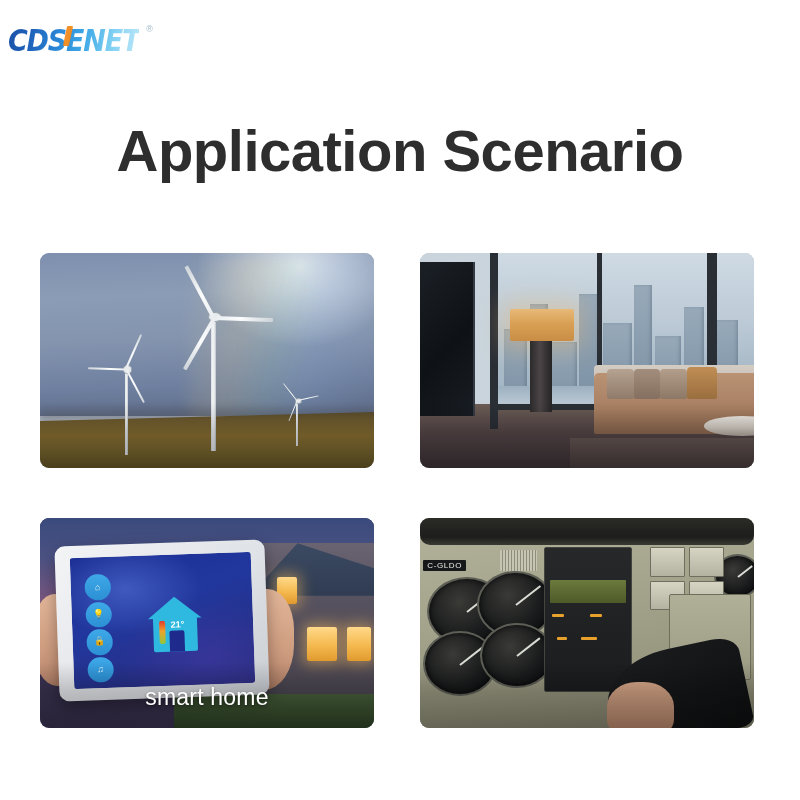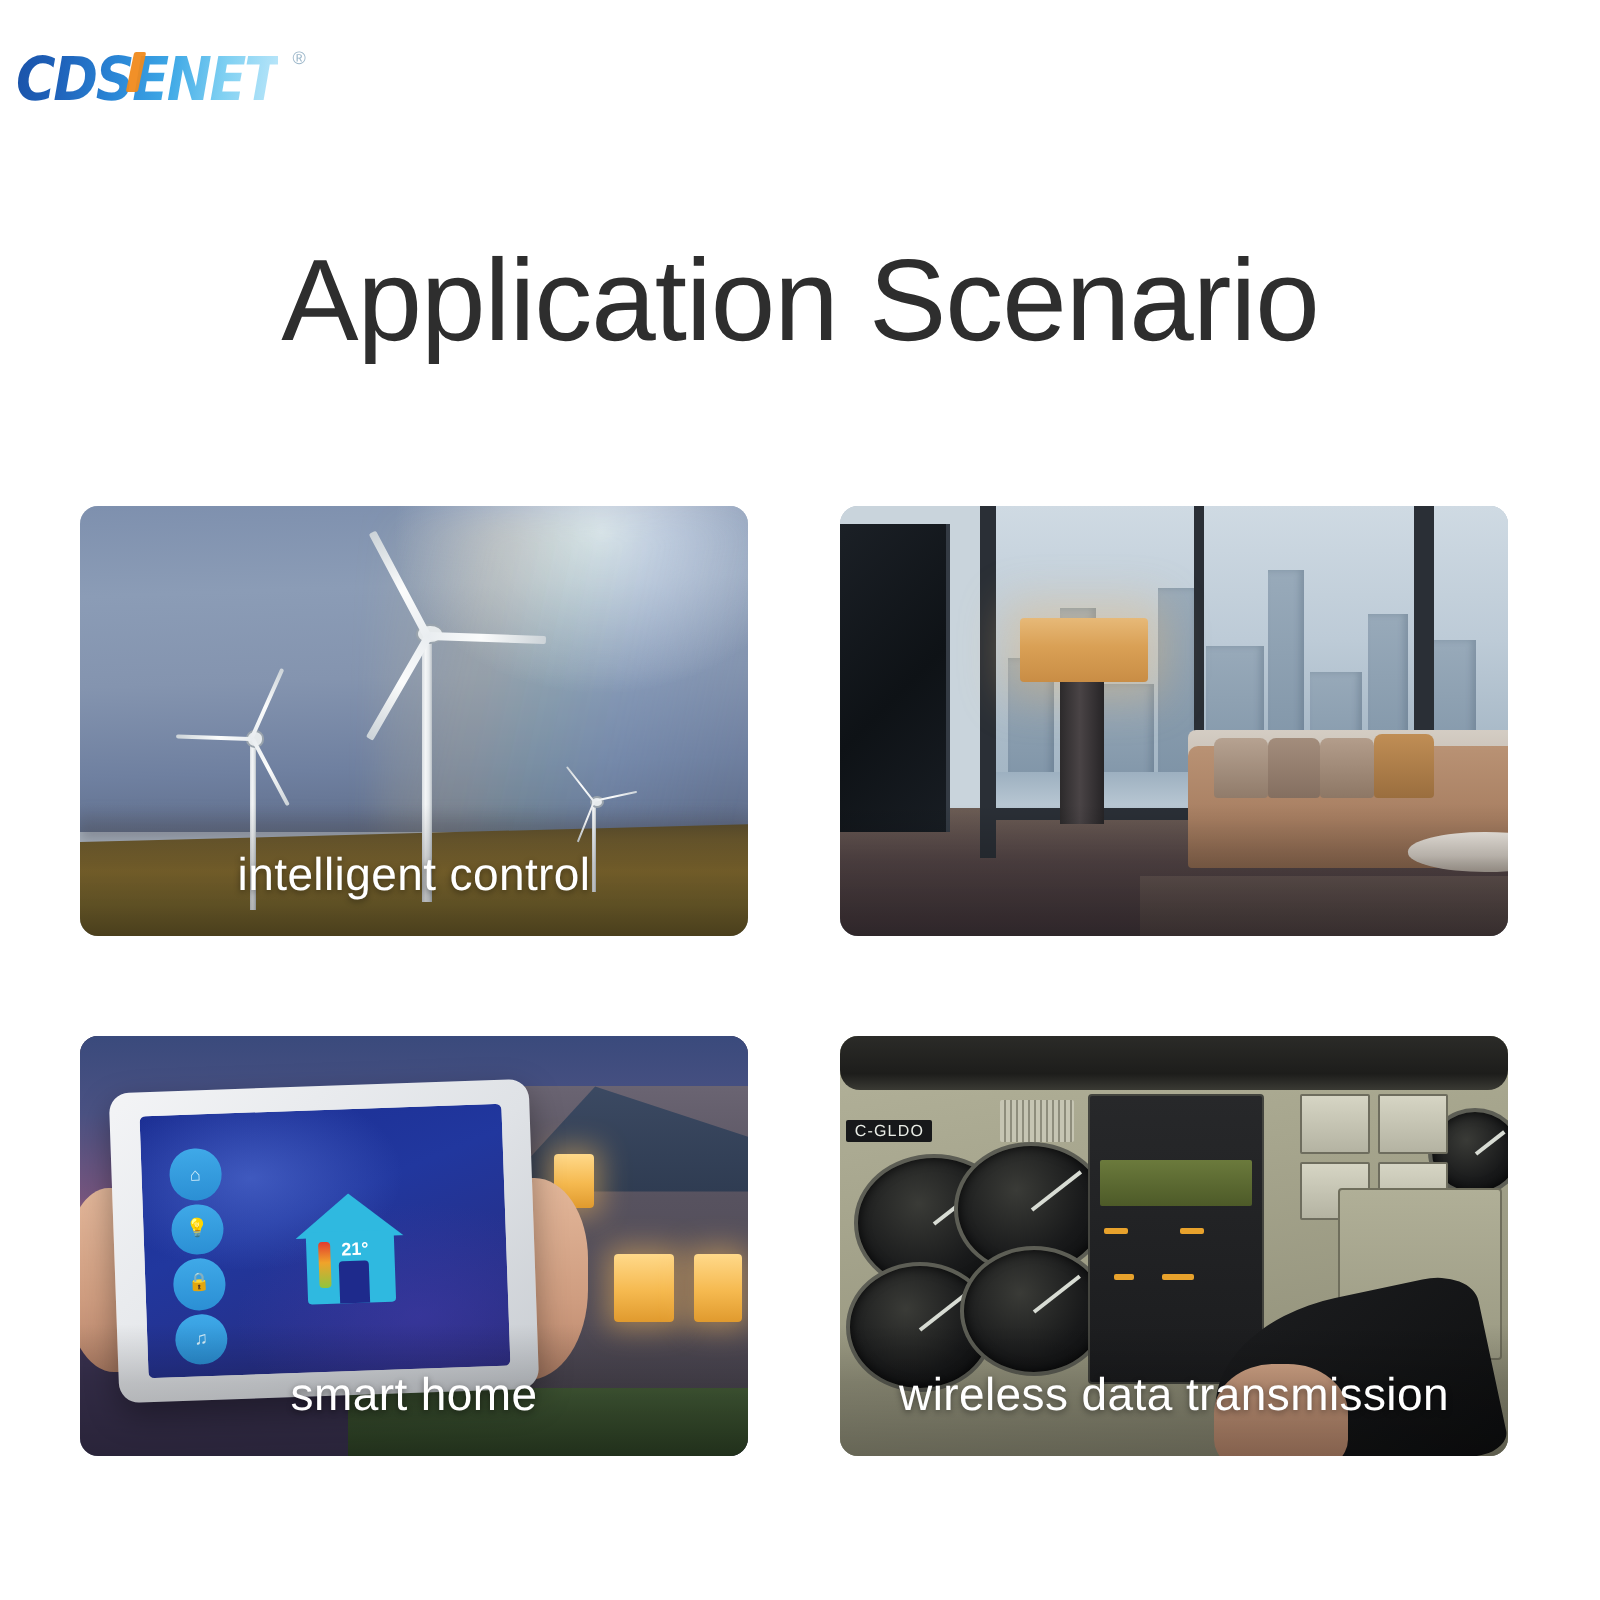--- a/index.html
+++ b/index.html
@@ -62,21 +62,21 @@
   }
 
   
   .page-title {
     position: absolute;
     left: 0;
     right: 0;
     top: 116px;
     text-align: center;
     font-size: 58px;
-    font-weight: normal;
+    font-weight: bold;
     color: #2e2e2e;
     letter-spacing: -0.5px;
     line-height: 70px;
     margin: 0;
   }
 
   
   .grid {
     position: absolute;
     left: 40px;
@@ -499,21 +499,20 @@
       <div class="turbine" style="left:68%;top:58%;width:22%;height:32%;">
         <div class="t-mast" style="left:40%;top:32%;width:2%;height:68%;"></div>
         <div class="t-hub" style="left:37.5%;top:29%;width:7%;height:6%;"></div>
         <div class="t-blade" style="left:41%;top:32%;width:30%;height:1.8%;transform:rotate(-12deg);"></div>
         <div class="t-blade" style="left:41%;top:32%;width:30%;height:1.8%;transform:rotate(-128deg);"></div>
         <div class="t-blade" style="left:41%;top:32%;width:30%;height:1.8%;transform:rotate(112deg);"></div>
       </div>
 
       <div class="caption-scrim"></div>
     </div>
-    <div class="caption">intelligent control</div>
   </div>
 
   <div class="card">
     <div class="scene room2">
       <div class="city2">
         <div class="bld" style="left:4%;width:9%;height:52%;"></div>
         <div class="bld" style="left:14%;width:7%;height:68%;"></div>
         <div class="bld" style="left:22%;width:10%;height:44%;"></div>
         <div class="bld" style="left:33%;width:8%;height:74%;"></div>
         <div class="bld" style="left:42%;width:11%;height:56%;"></div>
@@ -609,16 +608,15 @@
         <div class="sw4"></div>
         <div class="sw4"></div>
       </div>
 
       <div class="door4"></div>
       <div class="yoke4"></div>
       <div class="hand4"></div>
 
       <div class="caption-scrim"></div>
     </div>
-    <div class="caption">wireless data transmission</div>
   </div>
 
 </div>
 
 </body></html>

